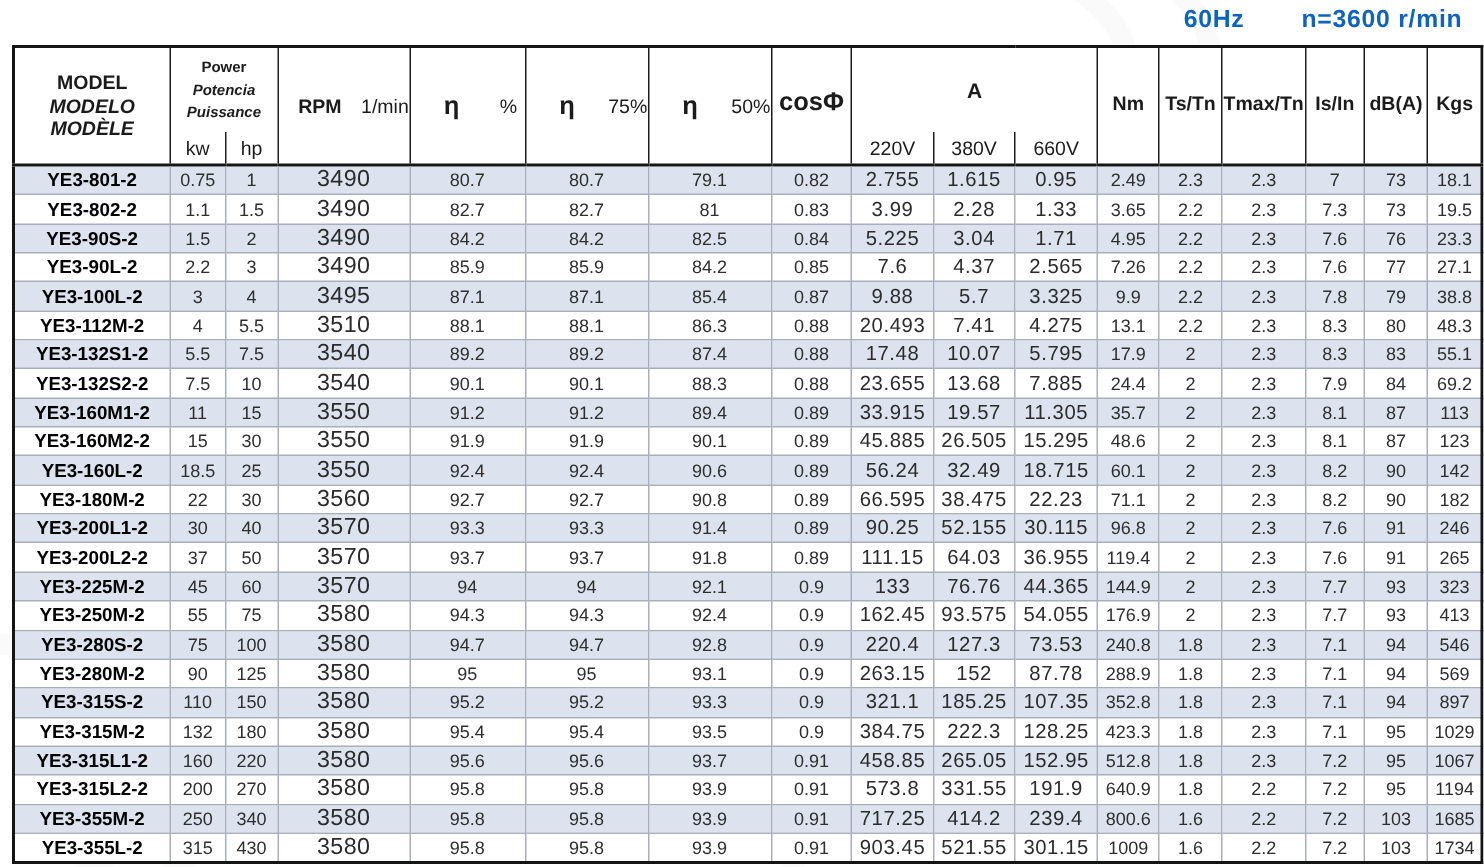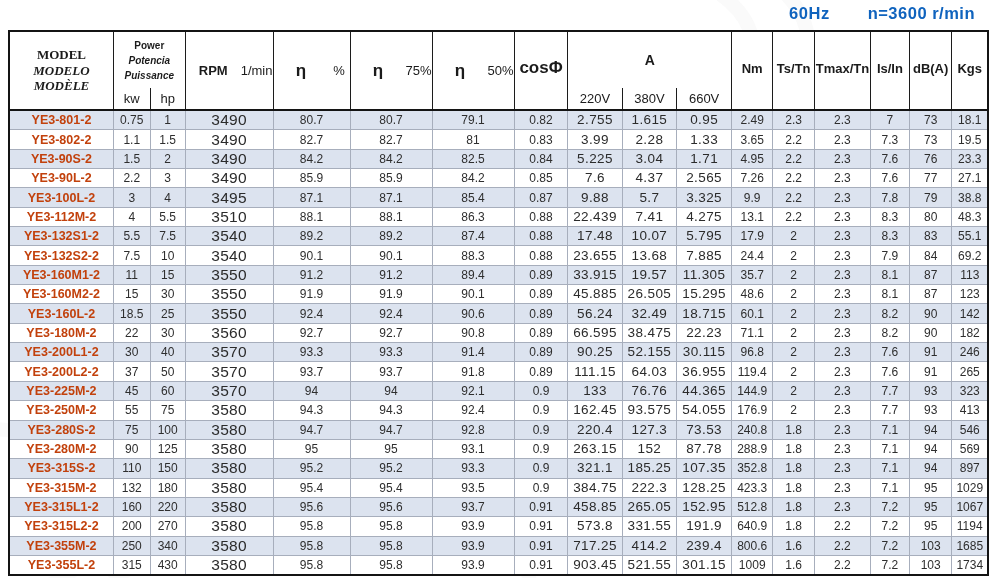--- a/index.html
+++ b/index.html
@@ -16,36 +16,36 @@
     white-space:nowrap;overflow:hidden;}
 
   
   thead th{border:1.2px solid #1c1c1c;color:#1b1b1b;font-weight:700;font-size:13px;background:#fff;}
   thead tr.h1{height:56px;}
   thead tr.h2{height:21px;}
   .h-bottom{border-bottom:2.4px solid #141414 !important;}
   .no-b{border-bottom:none !important;}
   .no-t{border-top:none !important;}
   .it{font-style:italic;}
-  .model-h div{line-height:15.5px;font-size:13px;font-family:Liberation Serif, serif;}
+  .model-h div{line-height:15.5px;font-size:13px;}
   .power-h div{line-height:15px;font-size:10px;}
   .stack{display:flex;flex-direction:row;height:77px;}
   .stack .hmain{flex:0 0 55px;display:flex;align-items:center;justify-content:center;}
   .stack .hsub{flex:0 0 21px;display:flex;align-items:center;justify-content:center;font-weight:400;font-size:13px;text-align:right;}
   .eta-g{font-size:17px;font-weight:700;}
   .sub-th{font-weight:400;font-size:13px;}
   .amp-h{font-size:14px;}
   .cos-h{font-size:17px;padding-bottom:6px !important;}
   .unit-h{font-size:13px;padding-bottom:4px !important;}
 
   
   tbody td{border:1px solid #a7aebc;height:18.35px;color:#2e2e2e;font-size:12px;line-height:18px;}
   tbody tr:nth-child(odd) td{background:#dce3ef;}
   tbody tr:nth-child(even) td{background:#ffffff;}
-  td.c-model{font-weight:700;color:#c2410c;font-size:12.5px;}
+  td.c-model{font-weight:700;color:#000000;font-size:12.5px;}
   td.c-rpm{font-size:15.5px;letter-spacing:.3px;color:#2b2b2b;}
   td.c-a_220v,td.c-a_380v,td.c-a_660v{font-size:13.5px;letter-spacing:.4px;color:#2b2b2b;}
 </style>
 </head>
 <body>
 
 <div class="canvas">
 
   <svg class="watermark" viewBox="0 0 989 578">
     <g fill="none" stroke="#ececec" stroke-width="14" opacity="0.55">
@@ -233,21 +233,21 @@
         </tr>
         <tr>
           <td class="c-model">YE3-112M-2</td>
           <td class="c-kw">4</td>
           <td class="c-hp">5.5</td>
           <td class="c-rpm">3510</td>
           <td class="c-eta_full">88.1</td>
           <td class="c-eta_75">88.1</td>
           <td class="c-eta_50">86.3</td>
           <td class="c-cos_phi">0.88</td>
-          <td class="c-a_220v">22.439</td>
+          <td class="c-a_220v">20.493</td>
           <td class="c-a_380v">7.41</td>
           <td class="c-a_660v">4.275</td>
           <td class="c-nm">13.1</td>
           <td class="c-ts_tn">2.2</td>
           <td class="c-tmax_tn">2.3</td>
           <td class="c-is_in">8.3</td>
           <td class="c-db_a">80</td>
           <td class="c-kgs">48.3</td>
         </tr>
         <tr>

